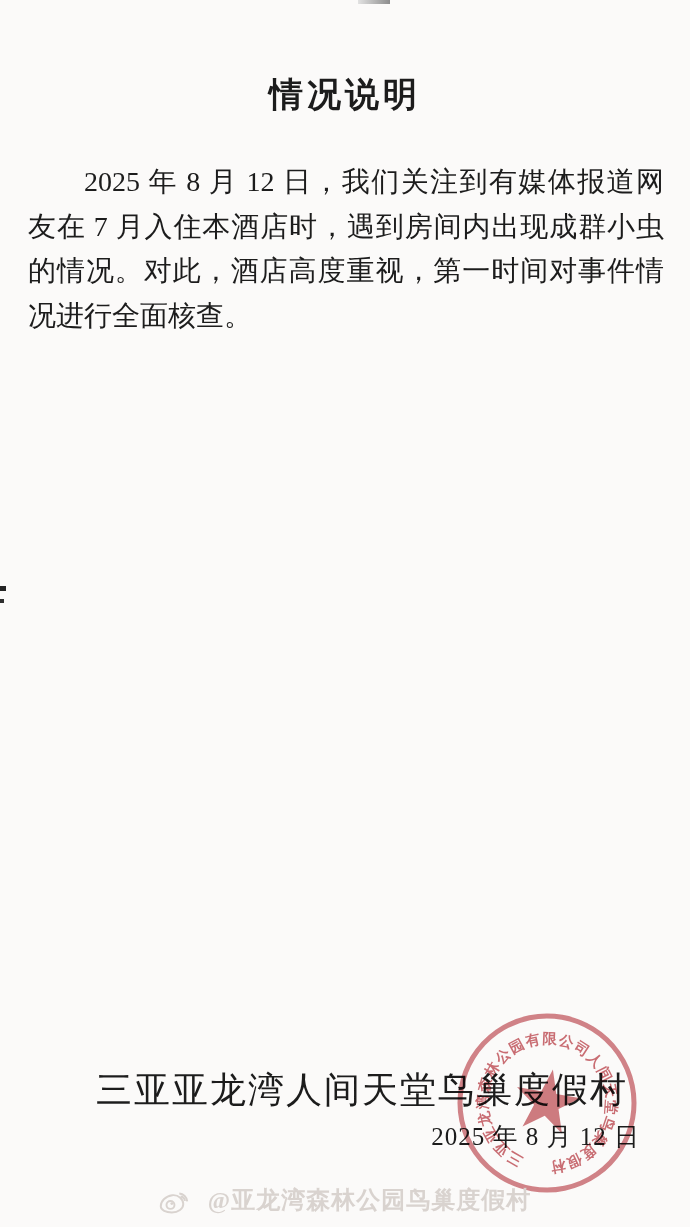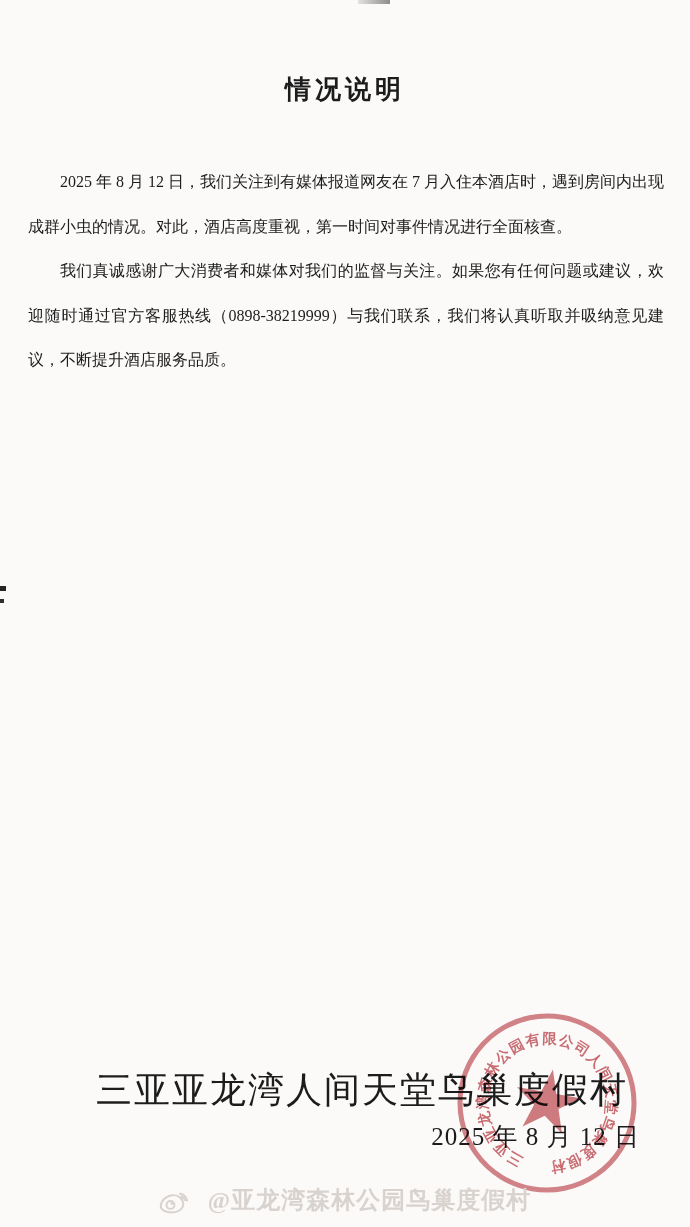--- a/index.html
+++ b/index.html
@@ -22,28 +22,28 @@
     position:absolute;left:358px;top:0;width:32px;height:4px;
     background:linear-gradient(90deg,#e2e2e2,#8d8d8d);
     filter:blur(.6px);
   }
   .edge-tick-1{position:absolute;left:0;top:586px;width:6px;height:5px;background:#242424;}
   .edge-tick-2{position:absolute;left:0;top:599px;width:4px;height:4px;background:#2e2e2e;}
 
   
   .doc-title{
     position:absolute;top:72px;left:0;width:100%;
-    text-align:center;font-size:26px;font-weight:bold;
+    text-align:center;font-size:34px;font-weight:bold;
     letter-spacing:4px;color:var(--text);
   }
 
   
   .doc-body{
     position:absolute;top:160px;left:28px;right:26px;
-    font-size:16px;line-height:44.5px;text-align:justify;
+    font-size:28px;line-height:44.5px;text-align:justify;
     color:var(--text);
   }
   .doc-body p{text-indent:2em;}
 
   
   .signature{
     position:absolute;top:1066px;right:62px;
     font-size:36px;letter-spacing:2px;color:var(--text);
   }
   .dateline{
@@ -78,21 +78,20 @@
 <div class="page">
 
   <div class="smudge-top"></div>
   <div class="edge-tick-1"></div>
   <div class="edge-tick-2"></div>
 
   <h1 class="doc-title">情况说明</h1>
 
   <div class="doc-body">
     <p>2025 年 8 月 12 日，我们关注到有媒体报道网友在 7 月入住本酒店时，遇到房间内出现成群小虫的情况。对此，酒店高度重视，第一时间对事件情况进行全面核查。</p>
-    <p>我们真诚感谢广大消费者和媒体对我们的监督与关注。如果您有任何问题或建议，欢迎随时通过官方客服热线（0898-38219999）与我们联系，我们将认真听取并吸纳意见建议，不断提升酒店服务品质。</p>
   </div>
 
   <div class="signature">三亚亚龙湾人间天堂鸟巢度假村</div>
   <div class="dateline">2025 年 8 月 12 日</div>
 
   <div class="seal">
     <svg viewBox="0 0 190 190" width="190" height="190">
       <circle cx="95" cy="95" r="87" fill="none" stroke="#bf4a52" stroke-width="5" opacity="0.85"></circle>
       <polygon fill="#bf4a52" opacity="0.9" points="95,61 102.6,84.5 127.3,84.5 107.4,99 115,122.5 95,108 75,122.5 82.6,99 62.7,84.5 87.4,84.5"></polygon>
     </svg>

